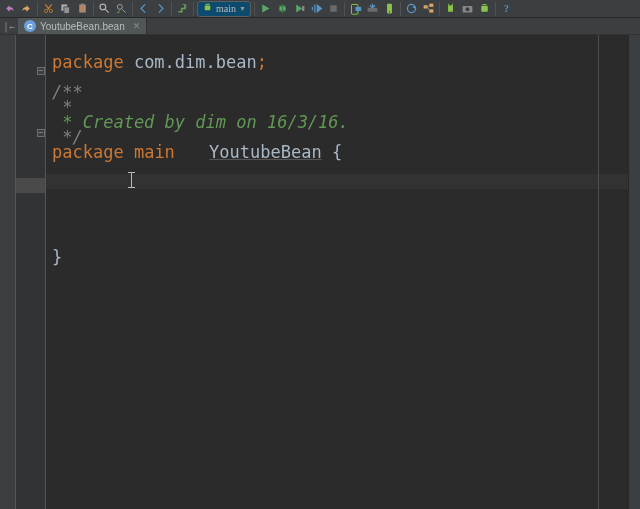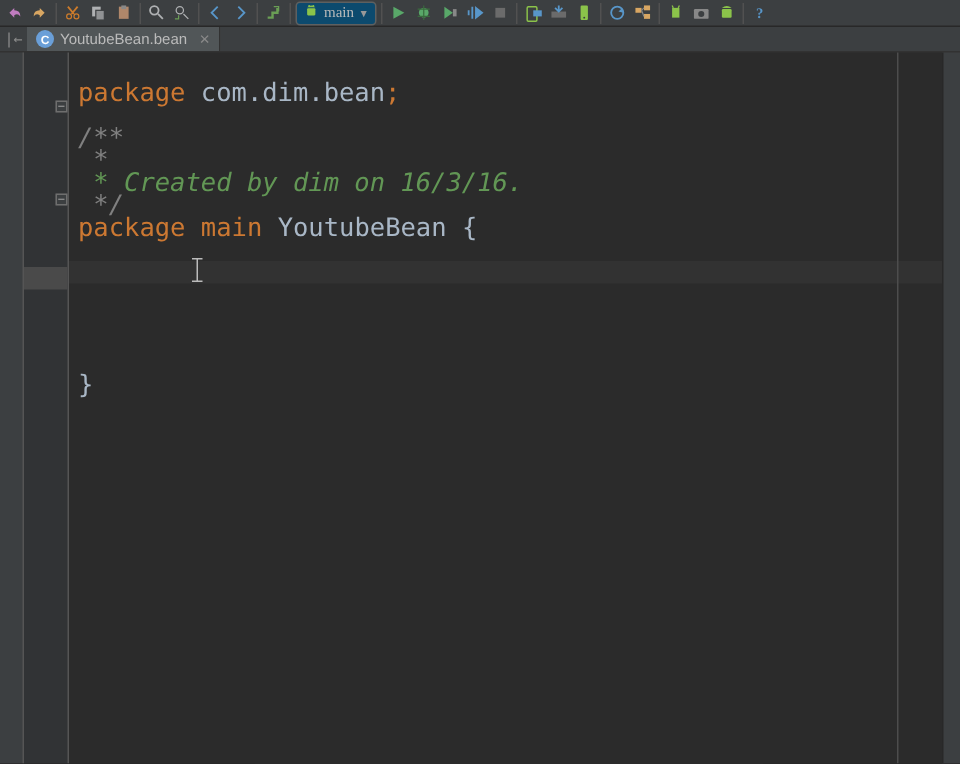--- a/index.html
+++ b/index.html
@@ -104,21 +104,21 @@
     position: relative;
     padding-top: 20px;
     font-size: 17px;
     line-height: 15px;
   }
   .line { height: 15px; padding-left: 6px; white-space: pre; }
   .kw { color: #cc7832; }
   .pkgname { color: #a9b7c6; }
   .comment { color: #808080; font-style: italic; }
   .doccomment { color: #629755; font-style: italic; }
-  .classname { color: #a9b7c6; text-decoration-color: #555; }
+  .classname { color: #a9b7c6; text-decoration: underline; text-decoration-color: #555; margin-left: 24px; }
   .semi { color: #cc7832; }
   .right-margin {
     position: absolute;
     top: 0; bottom: 0;
     left: 552px;
     width: 1px;
     background: #4d4d4d;
   }
   .current-line-hl {
     position: absolute;

